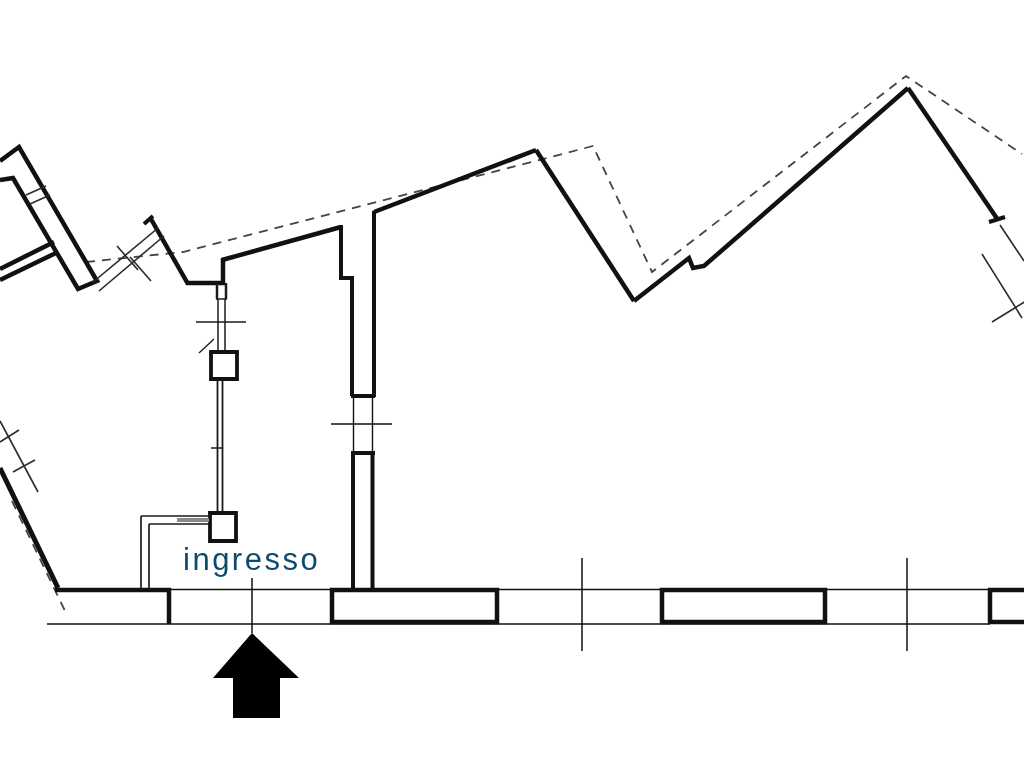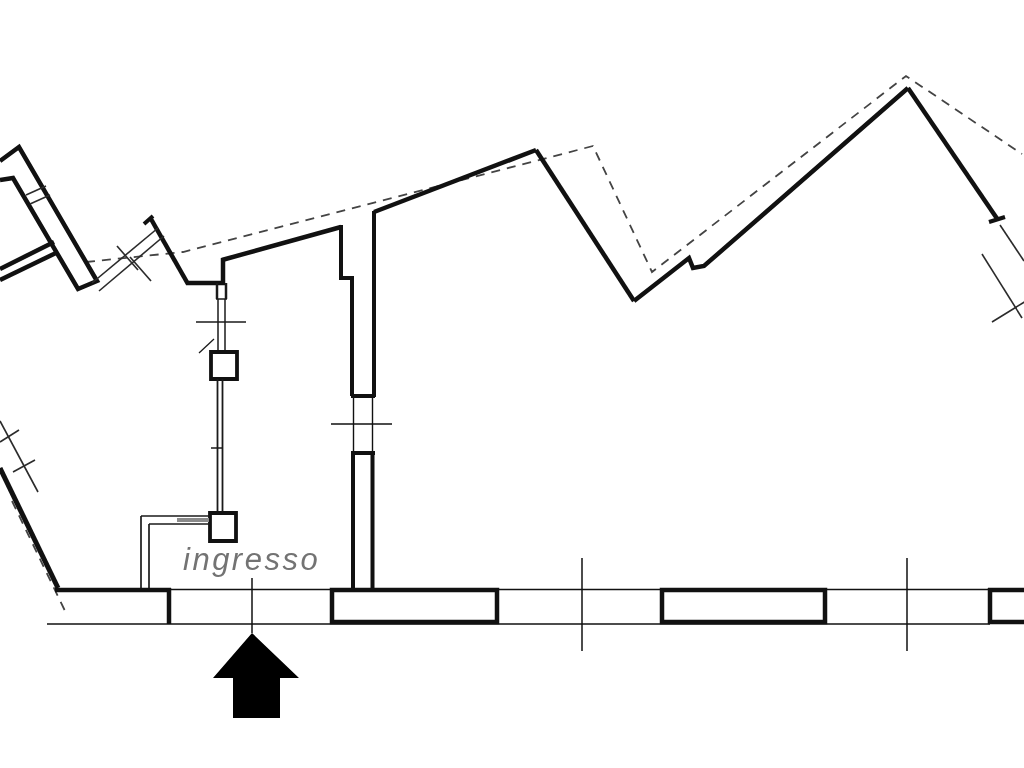--- a/index.html
+++ b/index.html
@@ -1,20 +1,20 @@
 <!DOCTYPE html>
 <html><head>
 <meta charset="utf-8">
 <style>
   html,body{margin:0;padding:0;background:#ffffff;}
   .stage{position:relative;width:1024px;height:768px;background:#ffffff;overflow:hidden;
          font-family:"Liberation Sans", sans-serif;}
   .plan-svg{position:absolute;left:0;top:0;width:1024px;height:768px;}
   .room-label{position:absolute;left:183px;top:542px;font-size:31px;letter-spacing:2.5px;
-              color:#737373;font-family:"Liberation Sans", sans-serif;font-style:italic;}
+              color:#0c4a6e;font-family:"Liberation Sans", sans-serif;}
   path,rect,polygon,line{vector-effect:non-scaling-stroke;}
 </style>
 </head>
 <body>
 
 <div class="stage">
 
   <svg class="plan-svg" viewBox="0 0 1024 768" xmlns="http://www.w3.org/2000/svg">
 
     <g stroke="#444" stroke-width="1.8" fill="none" stroke-dasharray="9 7">

